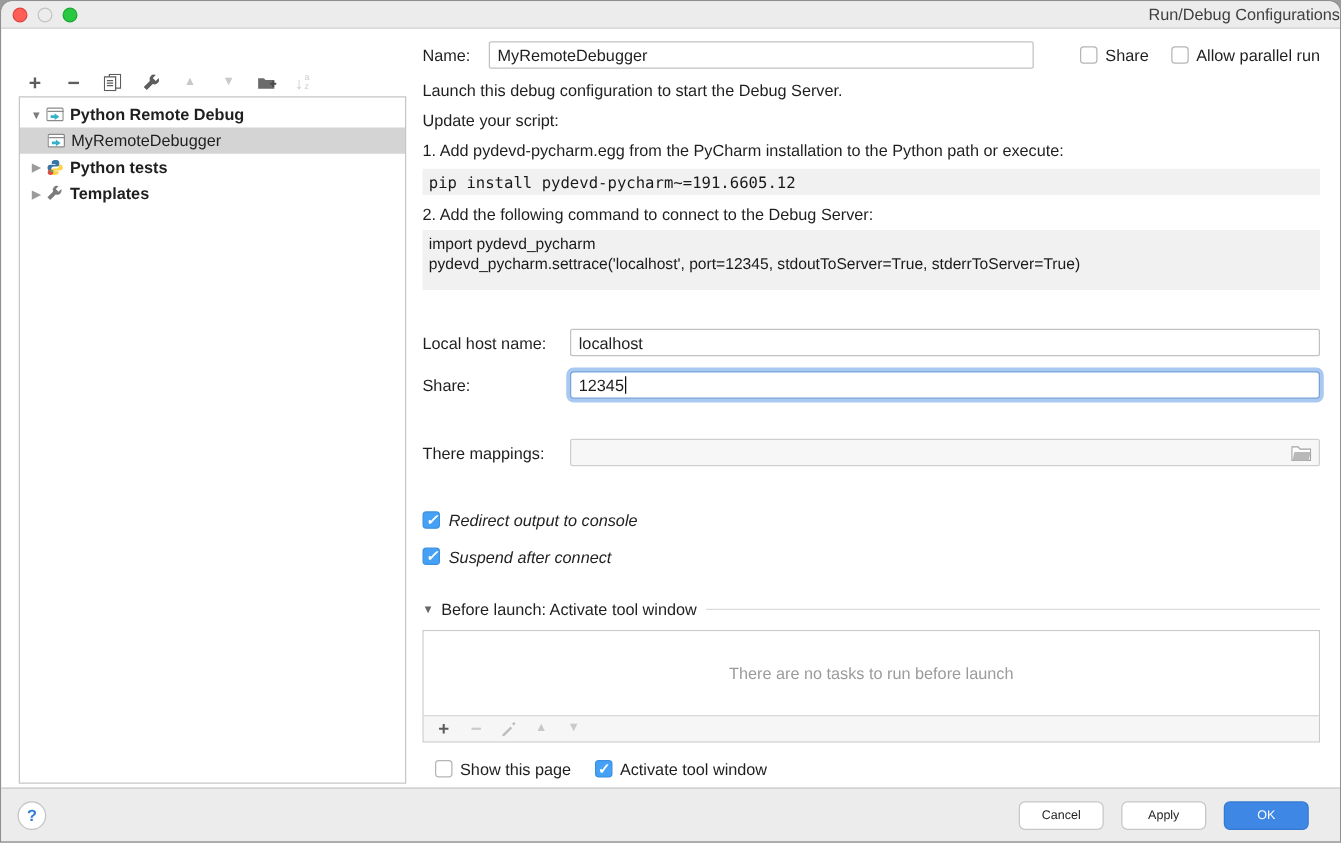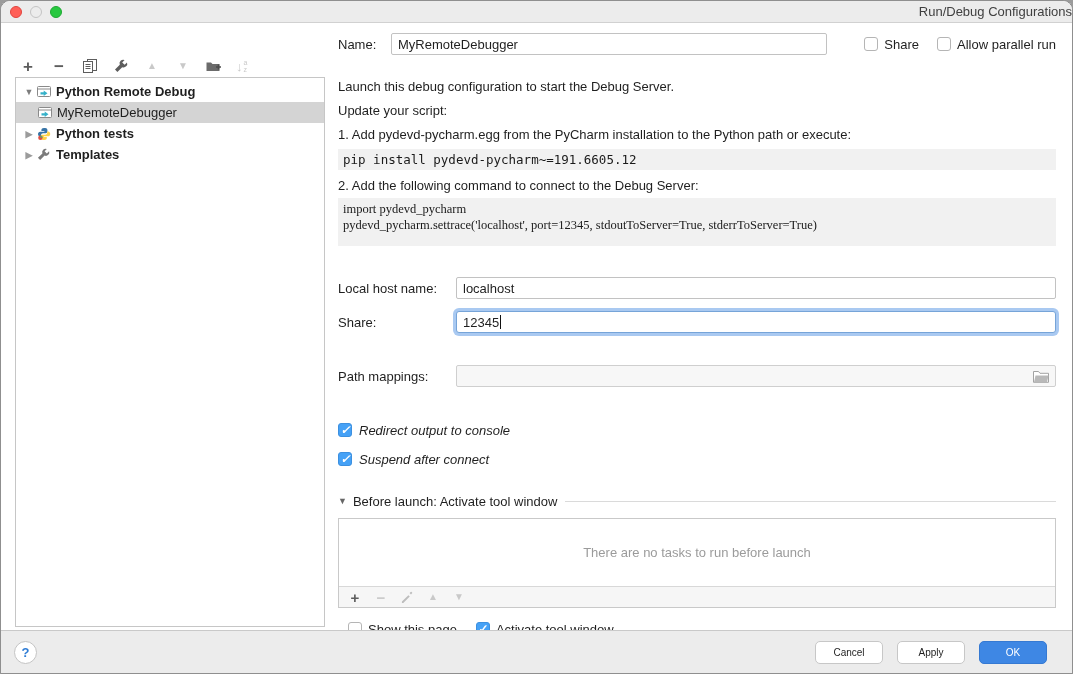--- a/index.html
+++ b/index.html
@@ -45,25 +45,25 @@
   .name-lbl{width:53px;flex:0 0 53px;}
   input.tinput{height:22px;border:1px solid #C2C2C2;border-radius:2px;background:#fff;
     font-family:"Liberation Sans",sans-serif;font-size:13px;color:#1f1f1f;padding:0 6px;outline:none;}
   .name-input{width:436px;}
   .cbgroup{display:flex;align-items:center;margin-left:auto;gap:18px;padding-left:24px;}
   .cbitem{display:flex;align-items:center;gap:6px;}
   .cbox{width:14px;height:14px;border-radius:3px;background:#fff;border:1px solid #B5B5B5;flex:0 0 14px;position:relative;}
   .cbox.on{background:#45A1F6;border-color:#3C90E0;}
   .cbox.on::after{content:"✓";position:absolute;left:1.5px;top:-1px;color:#fff;font-size:12px;font-weight:bold;}
   .para{margin-top:8px;line-height:16px;}
-  .para.first{margin-top:23px;}
+  .para.first{margin-top:9px;}
   .para.step{}
   .codestrip{margin-top:6px;background:#F1F1F1;padding:2px 5px;font-family:"DejaVu Sans Mono",monospace;
     font-size:12.5px;line-height:17px;color:#1a1a1a;white-space:pre;}
-  .codeblock{margin-top:4px;background:#F1F1F1;padding:3px 5px 13px 5px;font-family:Liberation Serif, serif;
+  .codeblock{margin-top:4px;background:#F1F1F1;padding:3px 5px 13px 5px;font-family:Liberation Sans, sans-serif;
     font-size:12.5px;line-height:16px;color:#1a1a1a;white-space:pre;}
   .frow{margin-top:10px;height:24px;display:flex;align-items:center;}
   .frow.gap-lg{margin-top:30px;}
   .flbl{width:118px;flex:0 0 118px;}
   .grow-input{flex:1;}
   .fake-input{height:22px;border:1px solid #C2C2C2;border-radius:2px;background:#fff;display:flex;align-items:center;padding:0 6px;}
   .port-input{border:1px solid #76A4D8;border-radius:3px;box-shadow:0 0 0 3px #A9C9F1;}
   .caret{display:inline-block;width:1px;height:14px;background:#111;margin-left:1px;}
   .path-input{background:#F7F7F7;border-color:#CFCFCF;position:relative;}
   .path-input .ficon{margin-left:auto;}
@@ -215,21 +215,21 @@
 
       <div class="frow">
         <span class="lbl flbl">Share:</span>
         <div class="fake-input grow-input port-input">
           <span>12345</span>
           <span class="caret"></span>
         </div>
       </div>
 
       <div class="frow gap-lg">
-        <span class="lbl flbl">Path mappings:</span>
+        <span class="lbl flbl">There mappings:</span>
         <div class="fake-input grow-input path-input">
           <span></span>
           <span class="ficon">
             <svg width="16" height="13" viewBox="0 0 16 13">
                 <path d="M0.5 1.5h5l1.5 1.8h8.5v9H0.5z" fill="#fff" stroke="#A3A3A3"></path>
                 <path d="M2.5 5.5h13l-1.5 6.8H1z" fill="#B9B9B9"></path>
               </svg>
           </span>
         </div>
       </div>

